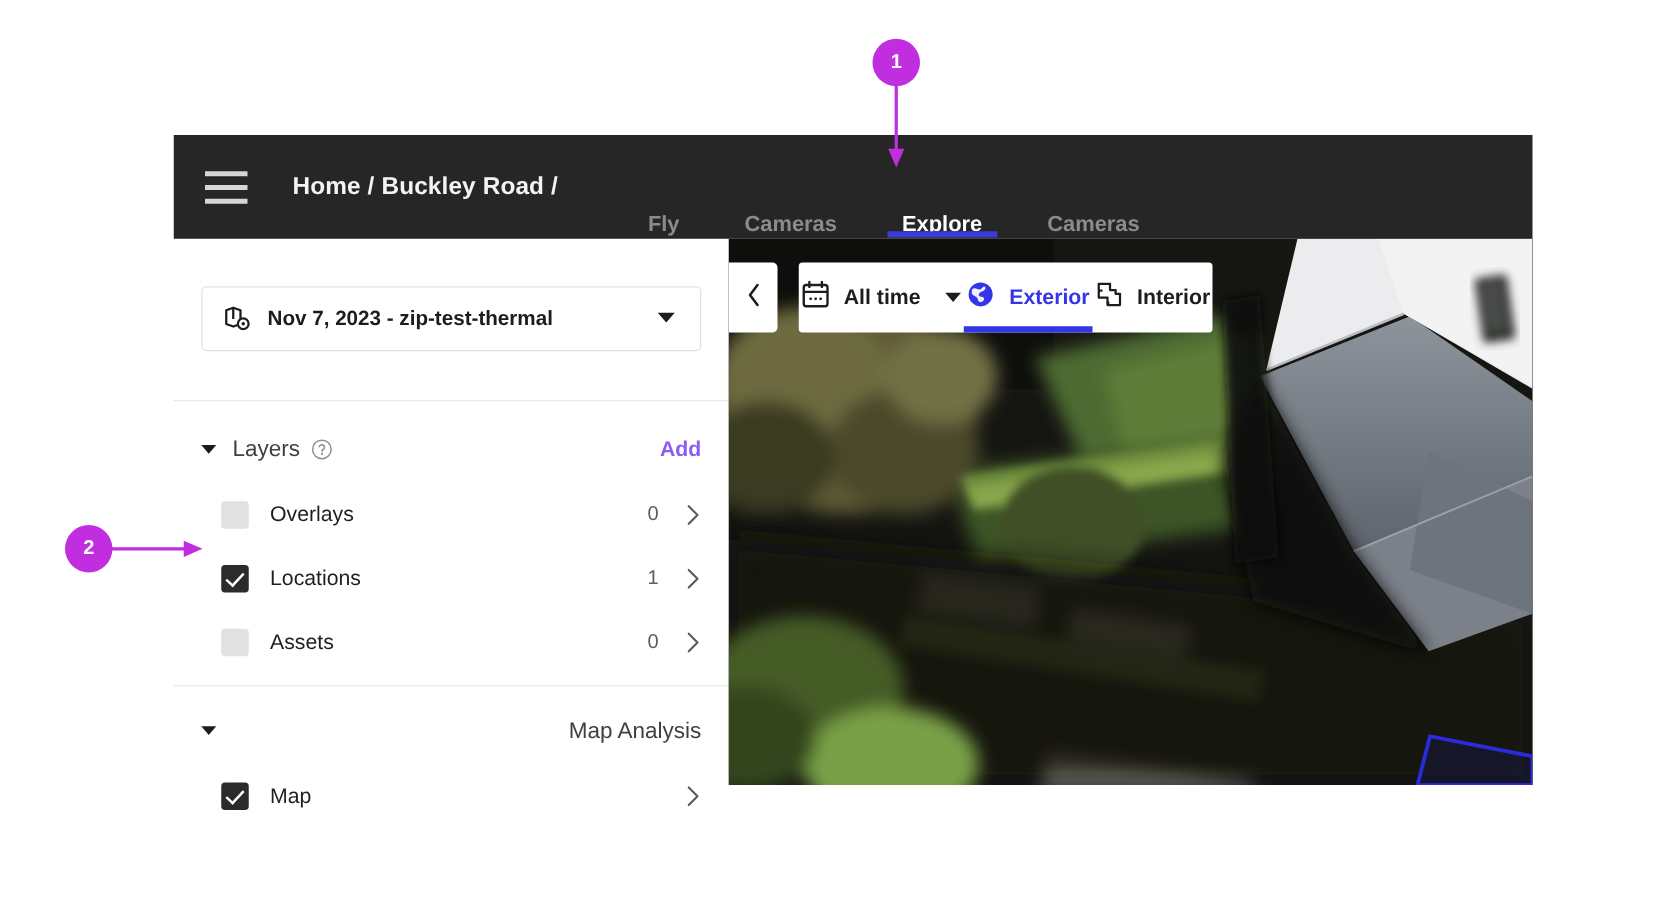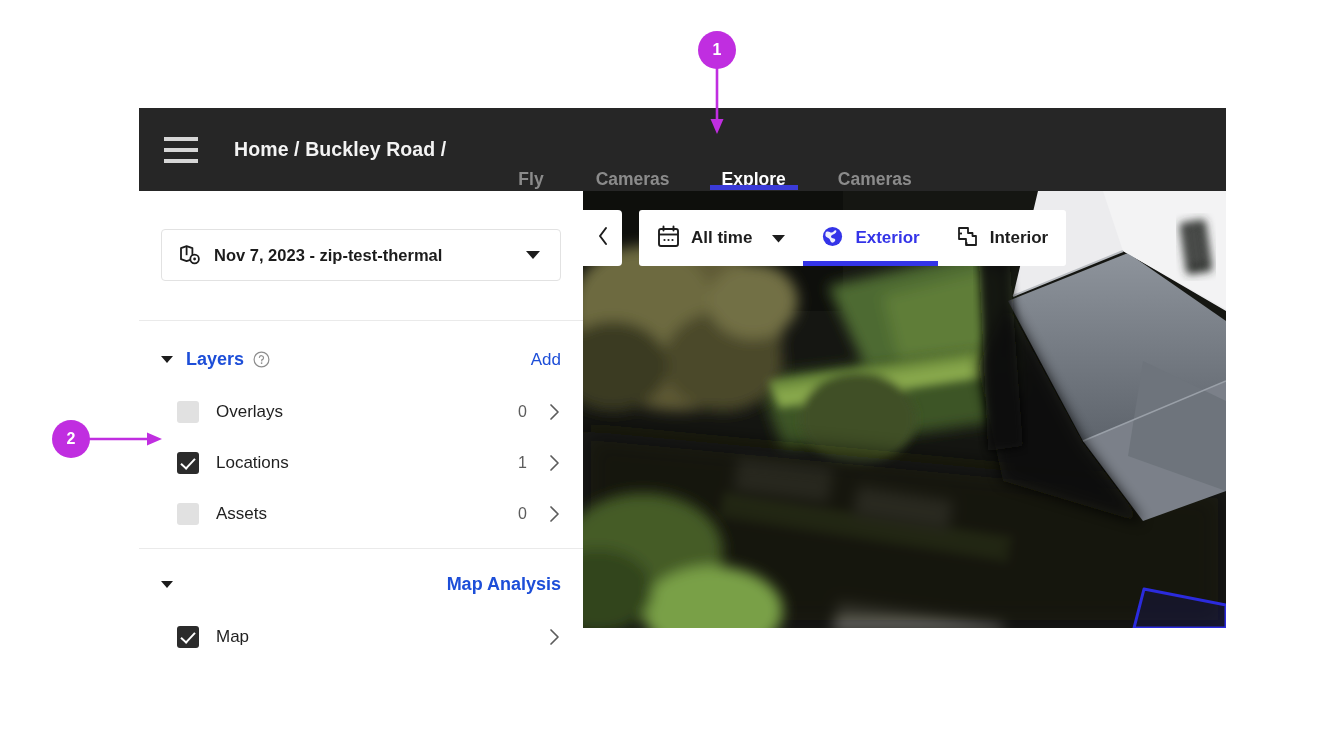--- a/index.html
+++ b/index.html
@@ -82,24 +82,24 @@
 
   .divider { position: absolute; left: 0; width: 444px; height: 1px; background: #eaeaea; }
 
   .section-head {
     position: absolute; left: 22px;
     display: flex; align-items: center; width: 400px;
     cursor: pointer;
   }
   .tri { width: 0; height: 0; border-left: 6px solid transparent; border-right: 6px solid transparent;
          border-top: 7px solid #1c1c1c; margin-right: 13px; }
-  .section-title { font-size: 18px; font-weight: bold; color:#1d4ed8; white-space: nowrap; }
+  .section-title { font-size: 18px; font-weight: normal; color:#404040; white-space: nowrap; }
   .help-ic { margin-left: 9px; width: 17px; height: 17px; }
   .add-link {
-    margin-left: auto; color: #1d4ed8; font-size: 17px; font-weight: normal; cursor: pointer;
+    margin-left: auto; color: #8b5cf6; font-size: 17px; font-weight: bold; cursor: pointer;
   }
 
   .layer-row {
     position: absolute; left: 22px; width: 400px; height: 34px;
     display: flex; align-items: center; cursor: pointer; padding-left: 16px;
   }
   .cb { width: 22px; height: 22px; border-radius: 3px; background: #e1e1e1; flex: none; position: relative; }
   .cb.checked { background: #2b2b2b; }
   .cb.checked::after {
     content:""; position:absolute; left: 7px; top: 3px; width: 6px; height: 12px;
@@ -125,21 +125,21 @@
     background: #fff; border-radius: 0 4px 4px 0;
     display:flex; align-items:center; justify-content:center;
     cursor: pointer; z-index: 5;
   }
   .tool-box {
     position: absolute; left: 56px; top: 19px;
     height: 56px; background: #fff; border-radius: 3px;
     display: flex; align-items: stretch; z-index: 5;
   }
   .tool-item {
-    position: relative; display:flex; align-items:center; padding: 0 18px;
+    position: relative; display:flex; align-items:center; padding: 0 2px;
     cursor:pointer; white-space: nowrap;
   }
   .tool-item .t-label { font-size: 17px; font-weight: bold; color: #1d1d1d; margin-left: 11px; }
   .tool-item .t-caret { margin-left: 20px; }
   .tool-item.active .t-label { color: #3434e8; }
   .tool-item.active::after {
     content:""; position:absolute; left:0; right:0; bottom:0; height:5px; background:#3434e8;
   }
 
   

